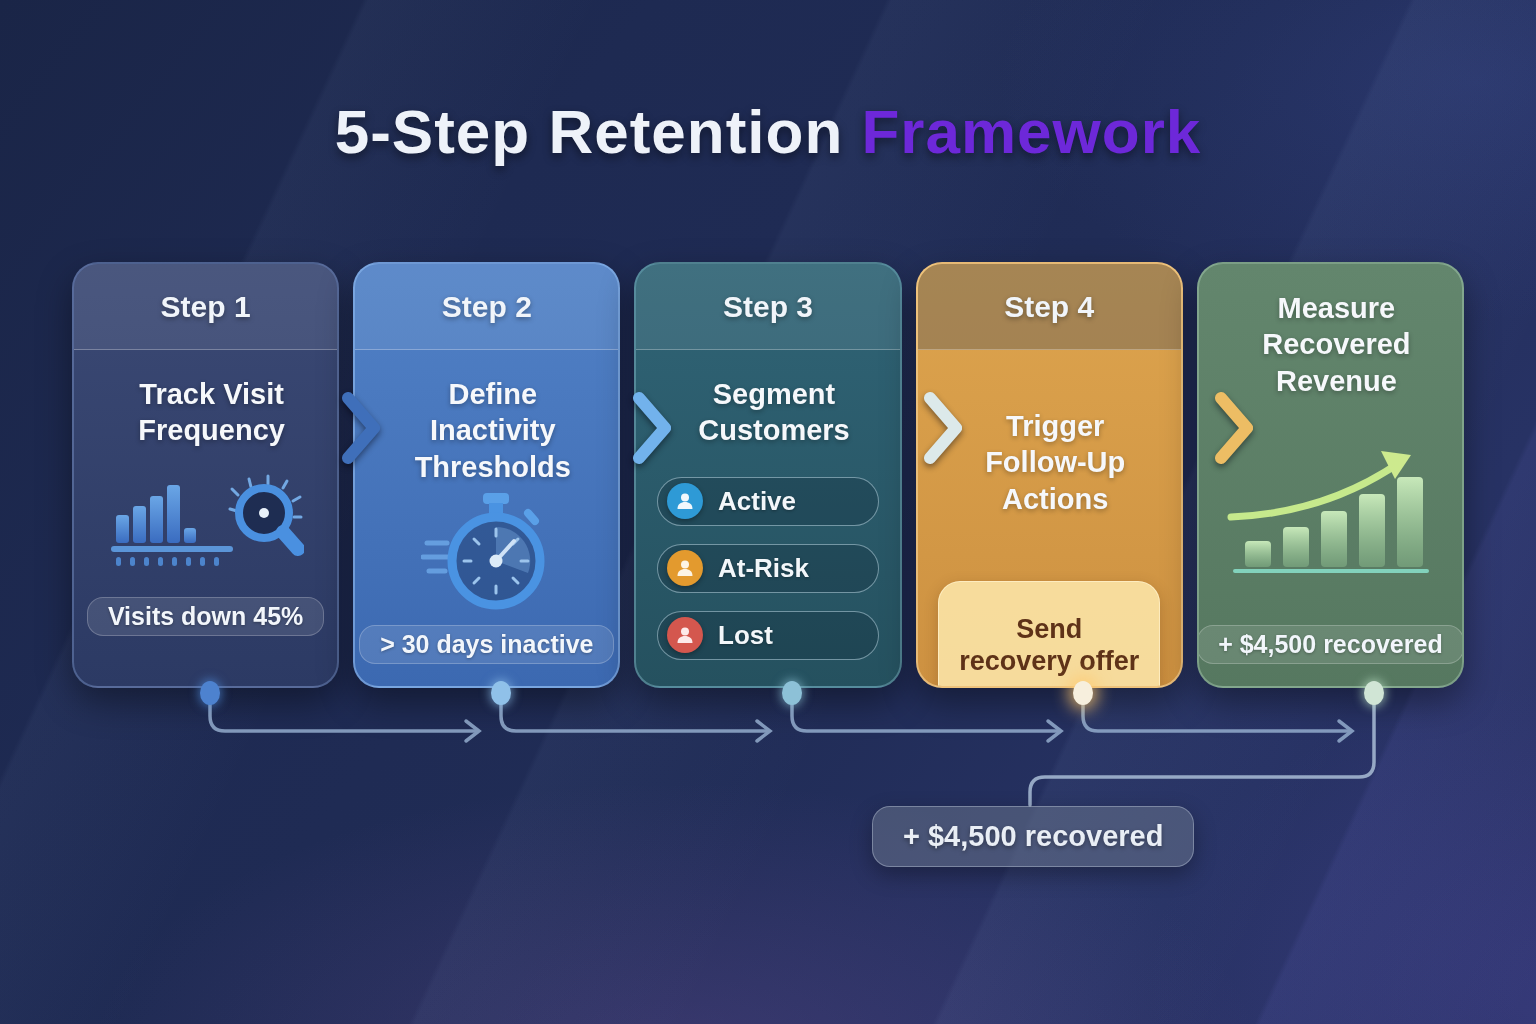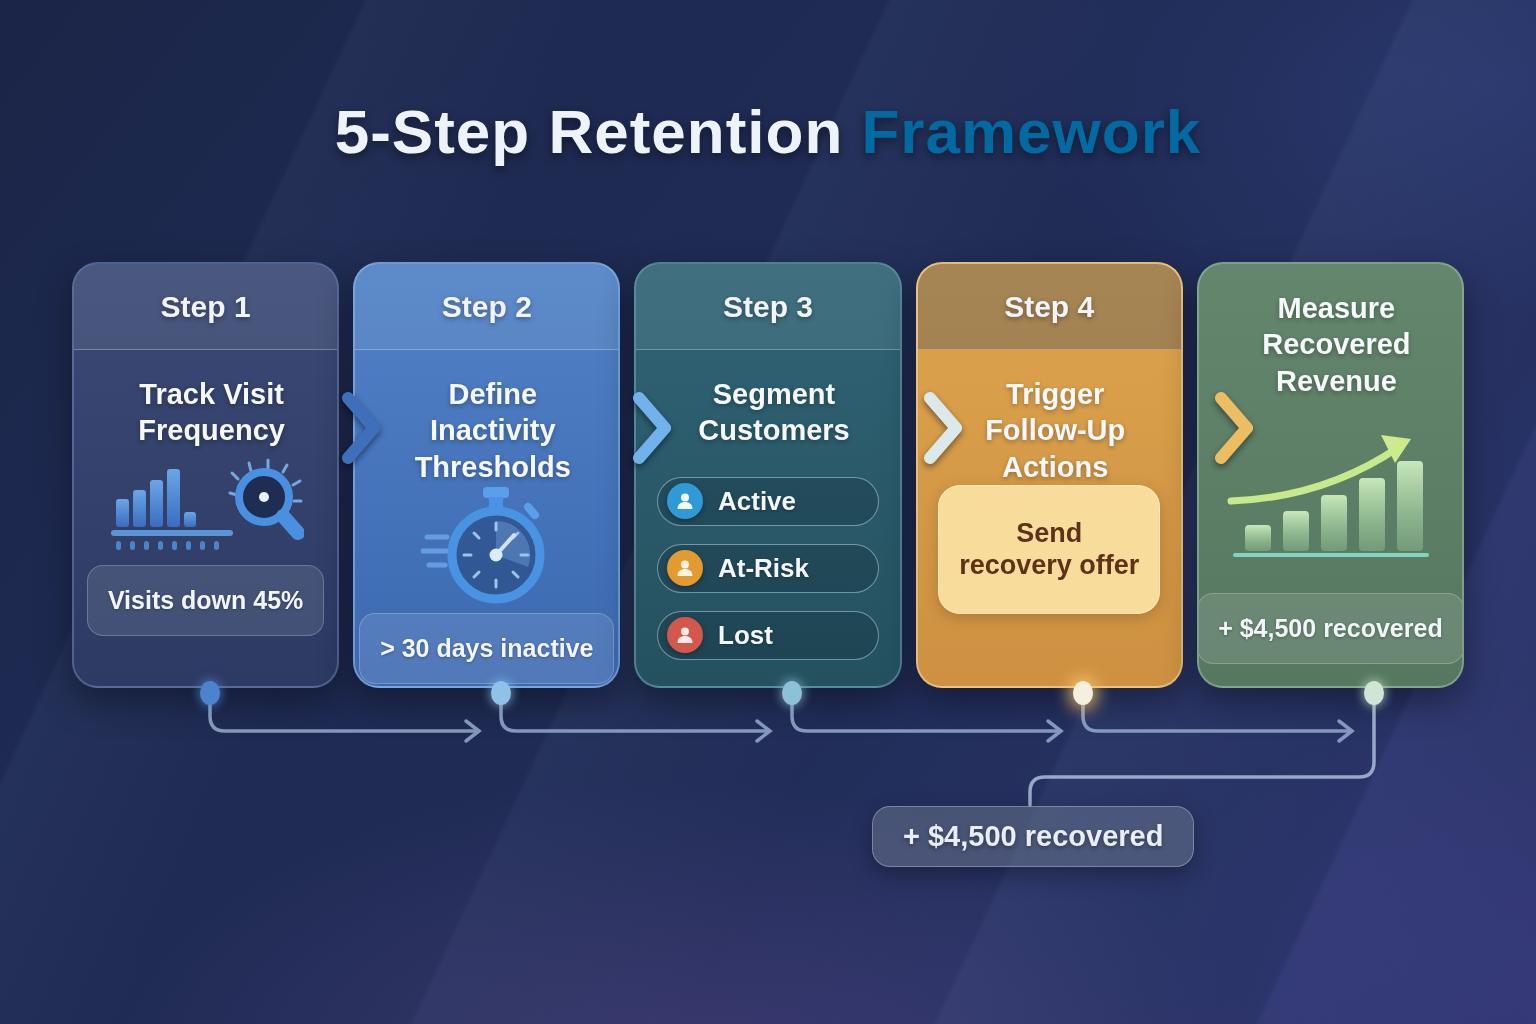--- a/index.html
+++ b/index.html
@@ -23,37 +23,37 @@
       linear-gradient(115deg, transparent 70%, rgba(160,185,235,0.06) 70.3%, transparent 84%),
       linear-gradient(115deg, transparent 86%, rgba(120,120,220,0.10) 86.3%, transparent 99%);
   }
 
   .page-title {
     position: absolute; top: 96px; left: 0; width: 100%;
     text-align: center; font-size: 62px; font-weight: 700; letter-spacing: 1px;
     color: #eef2f9; text-shadow: 0 4px 10px rgba(0,0,0,0.45);
     white-space: nowrap;
   }
-  .page-title .accent { color: #0369a1; }
+  .page-title .accent { color: #6d28d9; }
 
   .cards-row {
     position: absolute; left: 72px; top: 262px; width: 1392px; height: 426px;
     display: flex; gap: 14px;
   }
   .card {
     flex: 1; position: relative;
     border-radius: 26px;
     display: flex; flex-direction: column; align-items: center;
     box-shadow: 0 14px 34px rgba(0,0,0,0.38);
     overflow: hidden;
   }
   .card.c1 { background: linear-gradient(180deg, #3b4974 0%, #2c3a64 100%); border: 2px solid rgba(150,180,235,0.32); }
   .card.c2 { background: linear-gradient(180deg, #5181c6 0%, #3c69b1 100%); border: 2px solid rgba(170,210,255,0.45); }
   .card.c3 { background: linear-gradient(180deg, #306476 0%, #25515f 100%); border: 2px solid rgba(150,205,220,0.38); }
-  .card.c4 { background: linear-gradient(180deg, #dda44e 0%, #cd9141 100%); border: 2px solid rgba(255,225,170,0.50); }
+  .card.c4 { background: linear-gradient(180deg, #dda44e 0%, #cd9141 100%); border: 2px solid rgba(255,225,170,0.50); gap: 32px; }
   .card.c5 { background: linear-gradient(180deg, #63866d 0%, #567860 100%); border: 2px solid rgba(185,220,195,0.38); }
 
   .card-header {
     width: 100%; height: 86px; flex: none;
     display: flex; align-items: center; justify-content: center;
     font-size: 30px; font-weight: 600; color: #f1f5fa;
     text-shadow: 0 2px 5px rgba(0,0,0,0.35);
     border-bottom: 1px solid rgba(255,255,255,0.28);
   }
   .c1 .card-header, .c2 .card-header, .c3 .card-header { background: rgba(255,255,255,0.08); }
@@ -63,21 +63,21 @@
   .card-title {
     margin-top: 26px; padding: 0 42px;
     text-align: center; font-size: 29px; font-weight: 700; line-height: 1.25;
     color: #f6f8fb; text-shadow: 0 2px 5px rgba(0,0,0,0.30); margin-left: 12px;
   }
 
   .icon-zone { flex: 1; display: flex; align-items: center; justify-content: center; width: 100%; }
 
   .badge-glass {
     margin-bottom: 50px;
-    padding: 20px 20px; border-radius: 16px;
+    padding: 4px 20px; border-radius: 16px;
     background: rgba(255,255,255,0.11); border: 1px solid rgba(255,255,255,0.22);
     font-size: 25px; font-weight: 600; color: #f2f6fb;
     text-shadow: 0 1px 3px rgba(0,0,0,0.3); white-space: nowrap;
   }
   .c2 .badge-glass, .c5 .badge-glass { margin-bottom: 22px; }
   .badge-amber {
     margin-bottom: 82px; width: 222px;
     padding: 31px 18px; border-radius: 22px;
     background: rgba(250,226,164,0.92); border: 1px solid rgba(255,240,200,0.8);
     font-size: 27px; font-weight: 600; color: #5e3218; text-align: center; line-height: 1.2;

